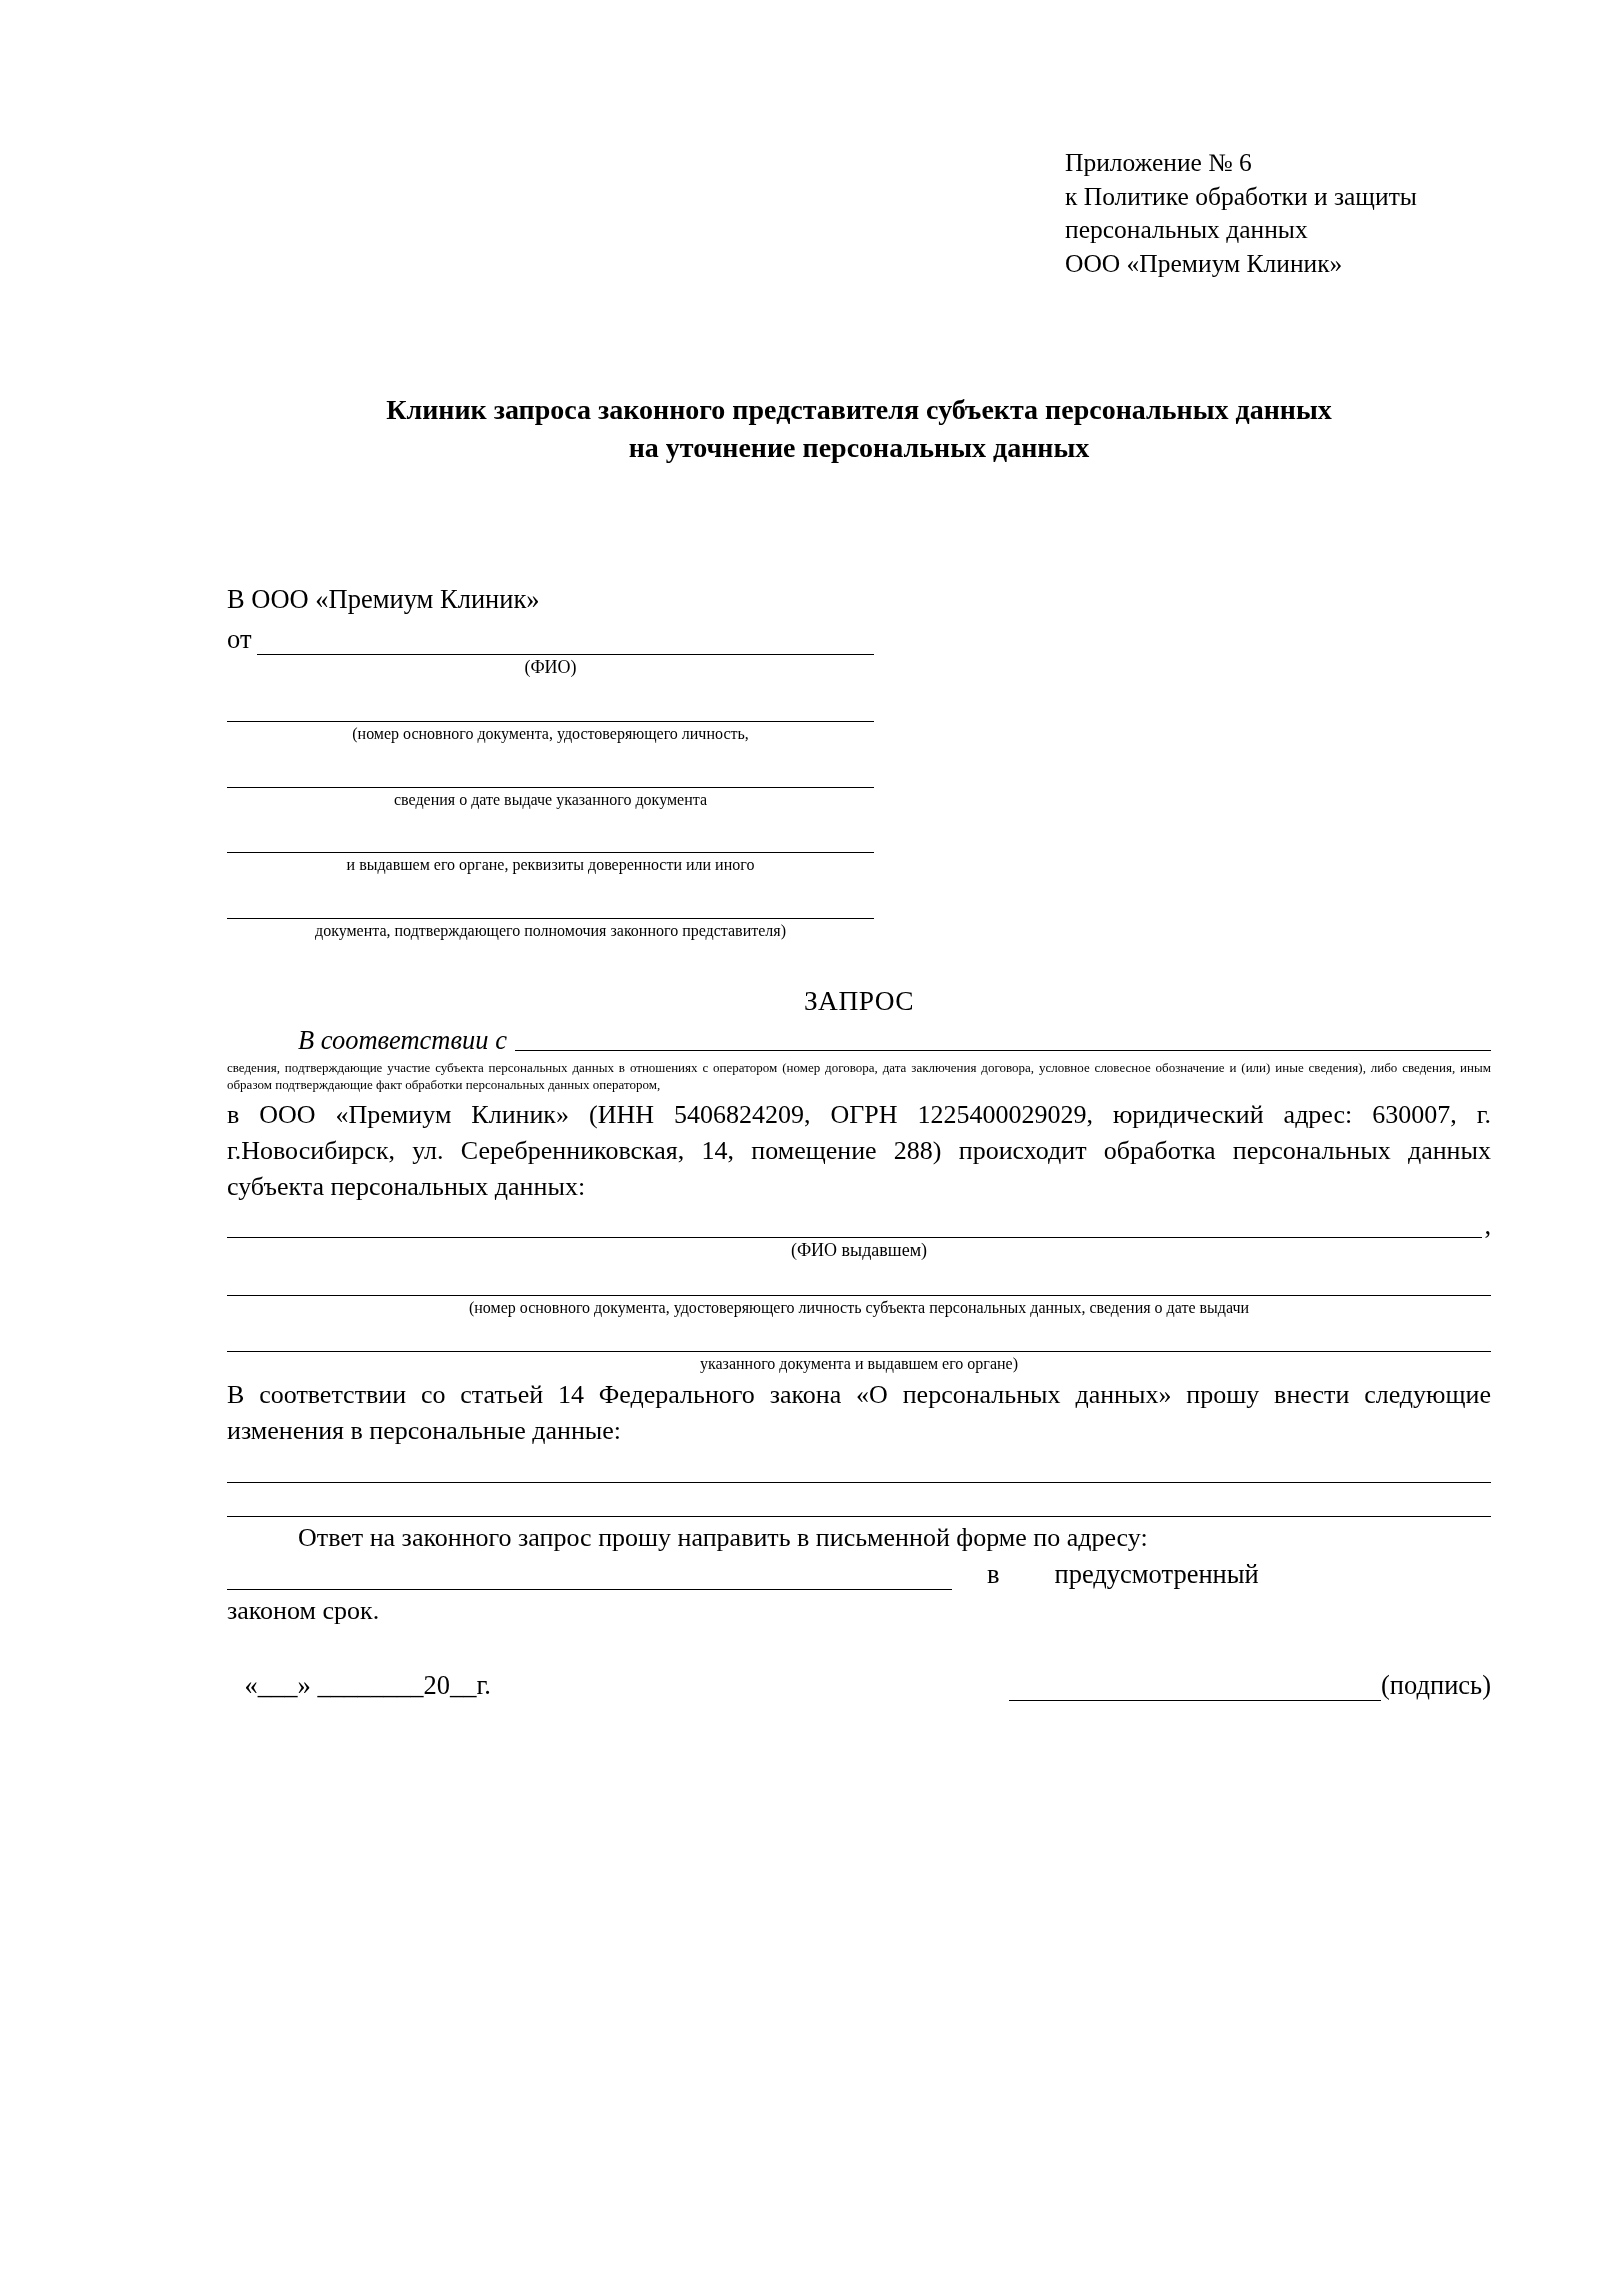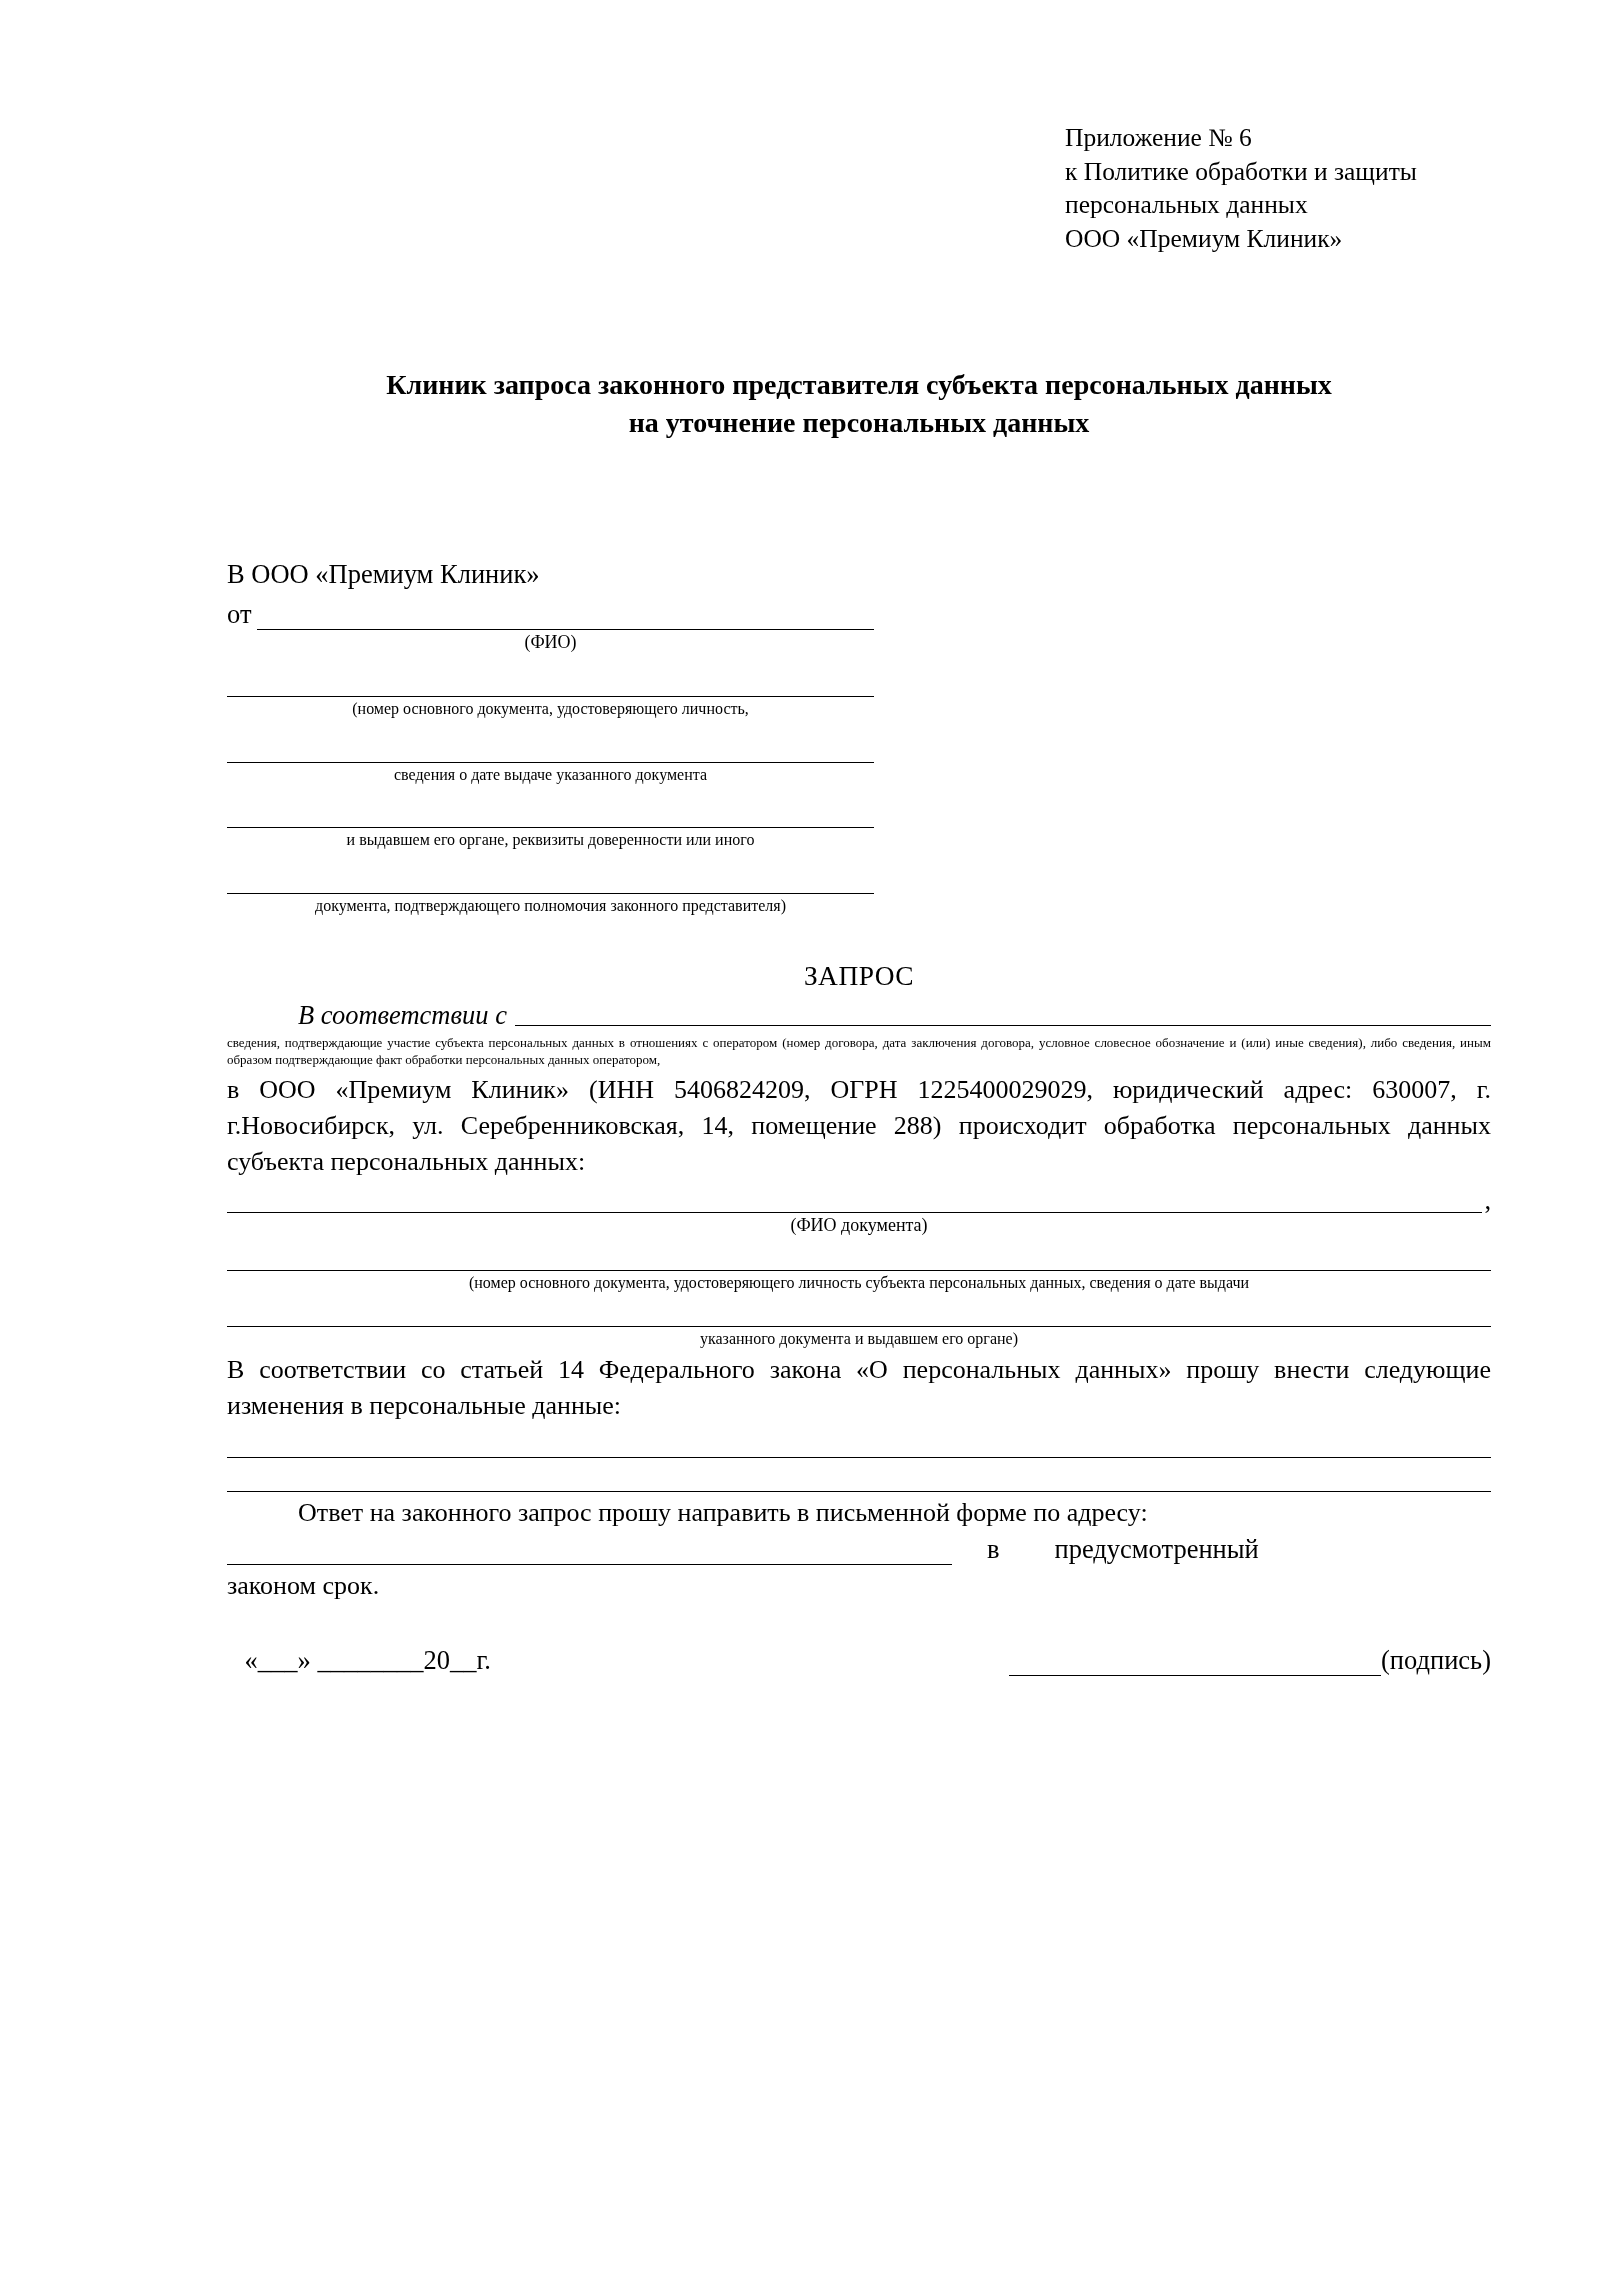--- a/index.html
+++ b/index.html
@@ -17,21 +17,21 @@
   .page {
     position: relative;
     width: 1621px;
     height: 2293px;
     box-sizing: border-box;
     padding: 0;
   }
   .content {
     position: absolute;
     left: 227px;
-    top: 121px;
+    top: 146px;
     width: 1264px;
   }
 
   
   .header-block {
     margin-left: 838px;
     font-size: 25.5px;
     line-height: 1.32;
   }
   .header-block div {
@@ -231,21 +231,21 @@
     </div>
 
     <div class="small-note">сведения, подтверждающие участие субъекта персональных данных в отношениях с оператором (номер договора, дата заключения договора, условное словесное обозначение и (или) иные сведения), либо сведения, иным образом подтверждающие факт обработки персональных данных оператором,</div>
 
     <div class="para justify-all">в ООО «Премиум Клиник» (ИНН 5406824209, ОГРН 1225400029029, юридический адрес: 630007, г. г.Новосибирск, ул. Серебренниковская, 14, помещение 288) происходит обработка персональных данных субъекта персональных данных:</div>
 
     <div class="rule-with-comma">
       <span class="rule"></span>
       <span class="comma">,</span>
     </div>
-    <div class="cap">(ФИО документа)</div>
+    <div class="cap">(ФИО выдавшем)</div>
 
     <div class="full-rule"></div>
     <div class="cap-sm">(номер основного документа, удостоверяющего личность субъекта персональных данных, сведения о дате выдачи</div>
 
     <div class="full-rule"></div>
     <div class="cap-sm">указанного документа и выдавшем его органе)</div>
 
     <div class="para justify-all">В соответствии со статьей 14 Федерального закона «О персональных данных» прошу внести следующие изменения в персональные данные:</div>
 
     <div class="full-rule"></div>

